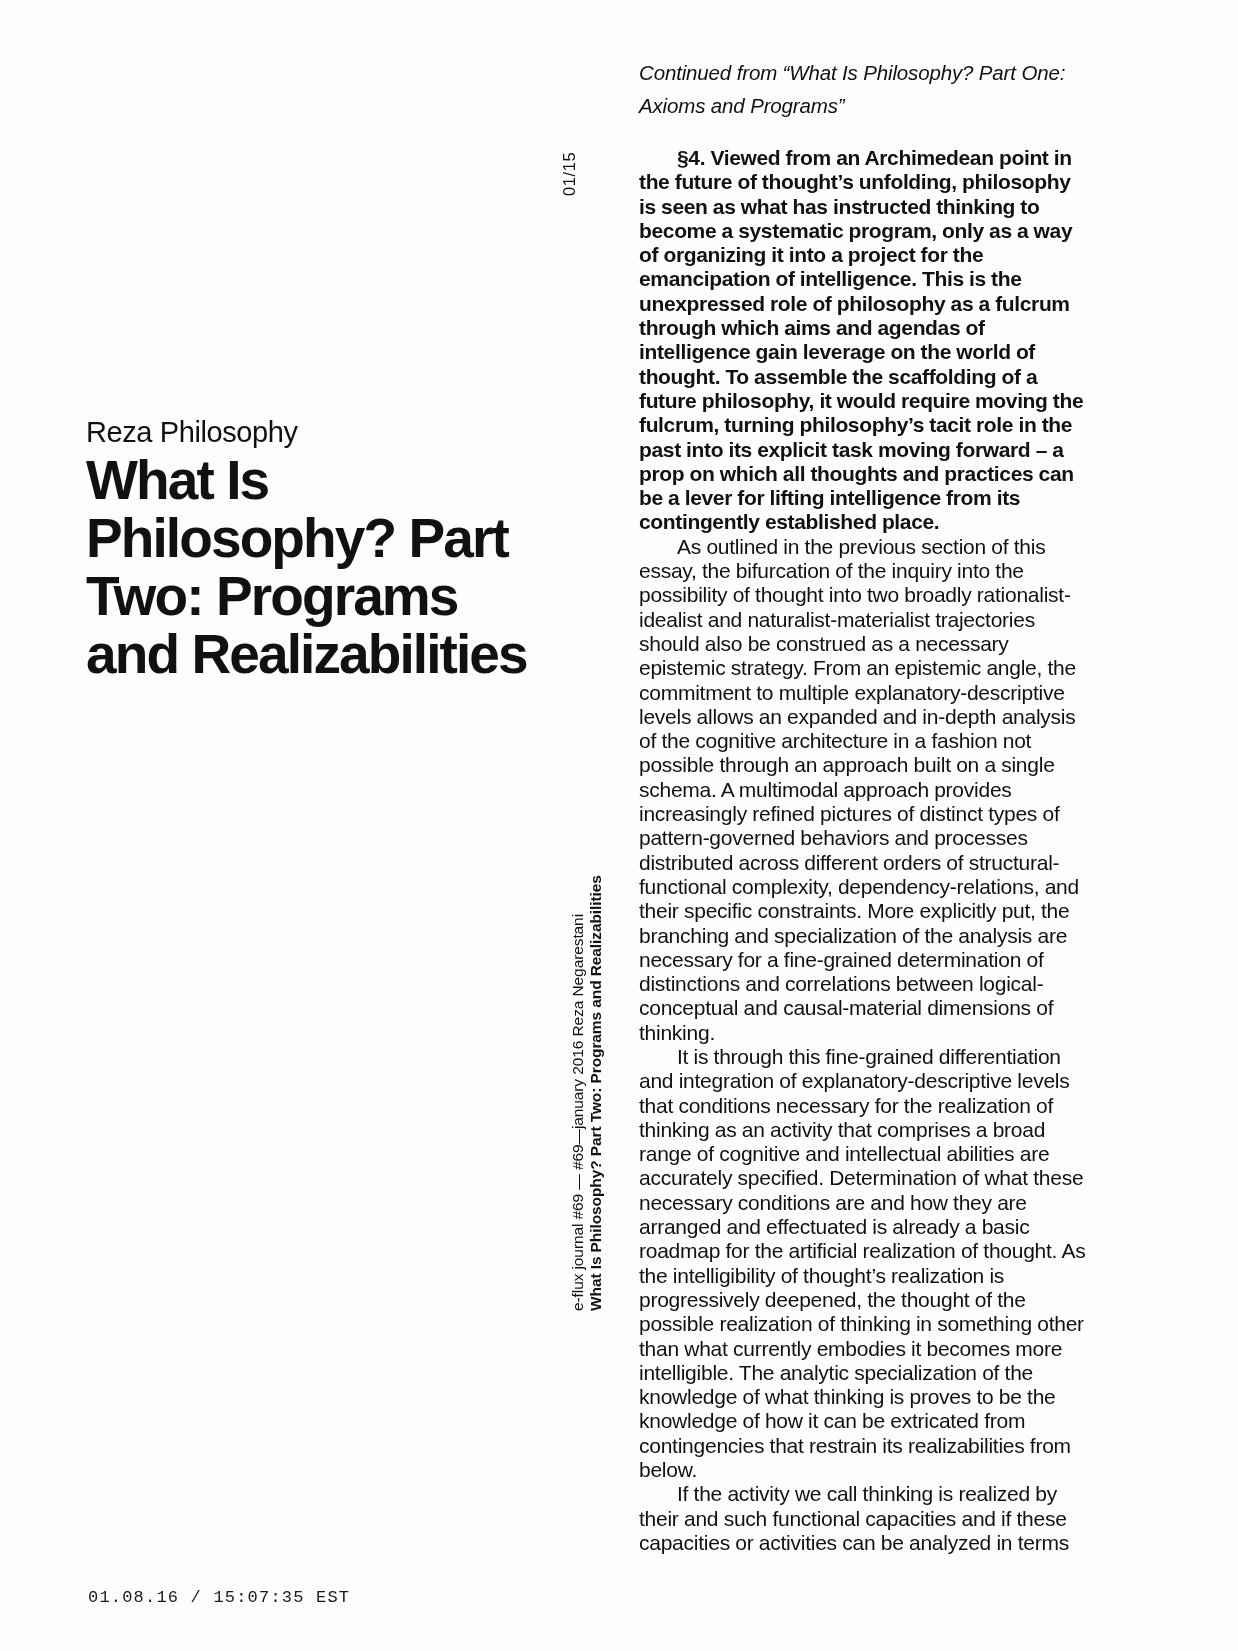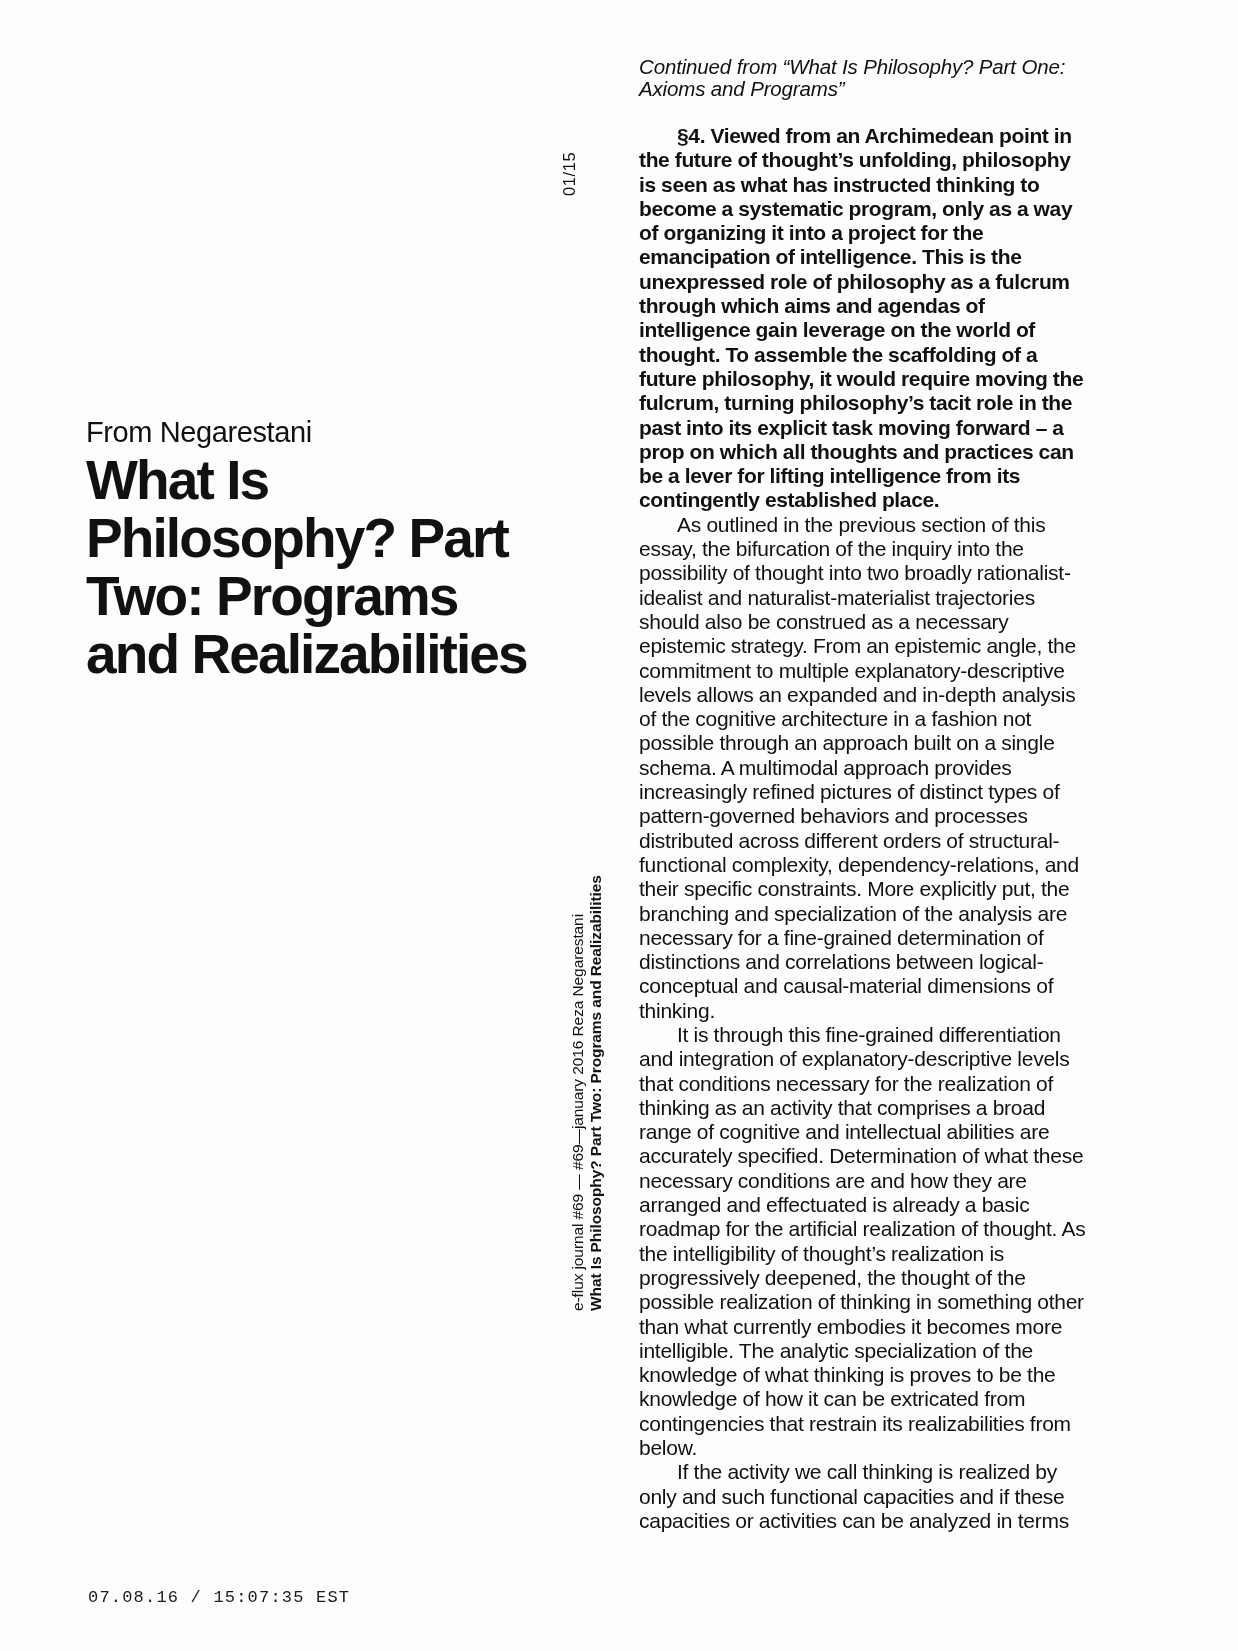--- a/index.html
+++ b/index.html
@@ -23,21 +23,21 @@
   
   .col-right {
     position: absolute;
     left: 639px;
     top: 56px;
     width: 452px;
   }
   .continued {
     font-style: italic;
     font-size: 20.5px;
-    line-height: 22px;
+    line-height: 33px;
     letter-spacing: -0.15px;
     margin: 0 0 24px 0;
     color: #111111;
   }
   .body-par {
     font-size: 21px;
     line-height: 24.3px;
     letter-spacing: -0.25px;
     margin: 0;
     text-align: left;
@@ -116,31 +116,31 @@
 <div id="page">
 
   <div class="folio">01/15</div>
 
   <div class="running-head">
     <span class="line1">e-flux journal #69 — #69—january 2016  Reza Negarestani</span>
     <span class="line2">What Is Philosophy? Part Two: Programs and Realizabilities</span>
   </div>
 
   <div class="title-block">
-    <div class="byline">From Negarestani</div>
+    <div class="byline">Reza Philosophy</div>
     <h1 class="article-title">What Is Philosophy? Part Two: Programs and Realizabilities</h1>
   </div>
 
   <div class="col-right">
     <p class="continued">Continued from “What Is Philosophy? Part One: Axioms and Programs”</p>
 
     <p class="body-par lead"><span class="indent"></span><span>§4. Viewed from an Archimedean point in the future of thought’s unfolding, philosophy is seen as what has instructed thinking to become a systematic program, only as a way of organizing it into a project for the emancipation of intelligence. This is the unexpressed role of philosophy as a fulcrum through which aims and agendas of intelligence gain leverage on the world of thought. To assemble the scaffolding of a future philosophy, it would require moving the fulcrum, turning philosophy’s tacit role in the past into its explicit task moving forward – a prop on which all thoughts and practices can be a lever for lifting intelligence from its contingently established place.</span></p>
 
     <p class="body-par"><span class="indent"></span><span>As outlined in the previous section of this essay, the bifurcation of the inquiry into the possibility of thought into two broadly rationalist-idealist and naturalist-materialist trajectories should also be construed as a necessary epistemic strategy. From an epistemic angle, the commitment to multiple explanatory-descriptive levels allows an expanded and in-depth analysis of the cognitive architecture in a fashion not possible through an approach built on a single schema. A multimodal approach provides increasingly refined pictures of distinct types of pattern-governed behaviors and processes distributed across different orders of structural-functional complexity, dependency-relations, and their specific constraints. More explicitly put, the branching and specialization of the analysis are necessary for a fine-grained determination of distinctions and correlations between logical-conceptual and causal-material dimensions of thinking.</span></p>
 
     <p class="body-par"><span class="indent"></span><span>It is through this fine-grained differentiation and integration of explanatory-descriptive levels that conditions necessary for the realization of thinking as an activity that comprises a broad range of cognitive and intellectual abilities are accurately specified. Determination of what these necessary conditions are and how they are arranged and effectuated is already a basic roadmap for the artificial realization of thought. As the intelligibility of thought’s realization is progressively deepened, the thought of the possible realization of thinking in something other than what currently embodies it becomes more intelligible. The analytic specialization of the knowledge of what thinking is proves to be the knowledge of how it can be extricated from contingencies that restrain its realizabilities from below.</span></p>
 
-    <p class="body-par"><span class="indent"></span><span>If the activity we call thinking is realized by only and such functional capacities and if these capacities or activities can be analyzed in terms</span></p>
+    <p class="body-par"><span class="indent"></span><span>If the activity we call thinking is realized by their and such functional capacities and if these capacities or activities can be analyzed in terms</span></p>
   </div>
 
-  <div class="footer-stamp">07.08.16 / 15:07:35 EST</div>
+  <div class="footer-stamp">01.08.16 / 15:07:35 EST</div>
 
 </div>
 
 </body></html>

